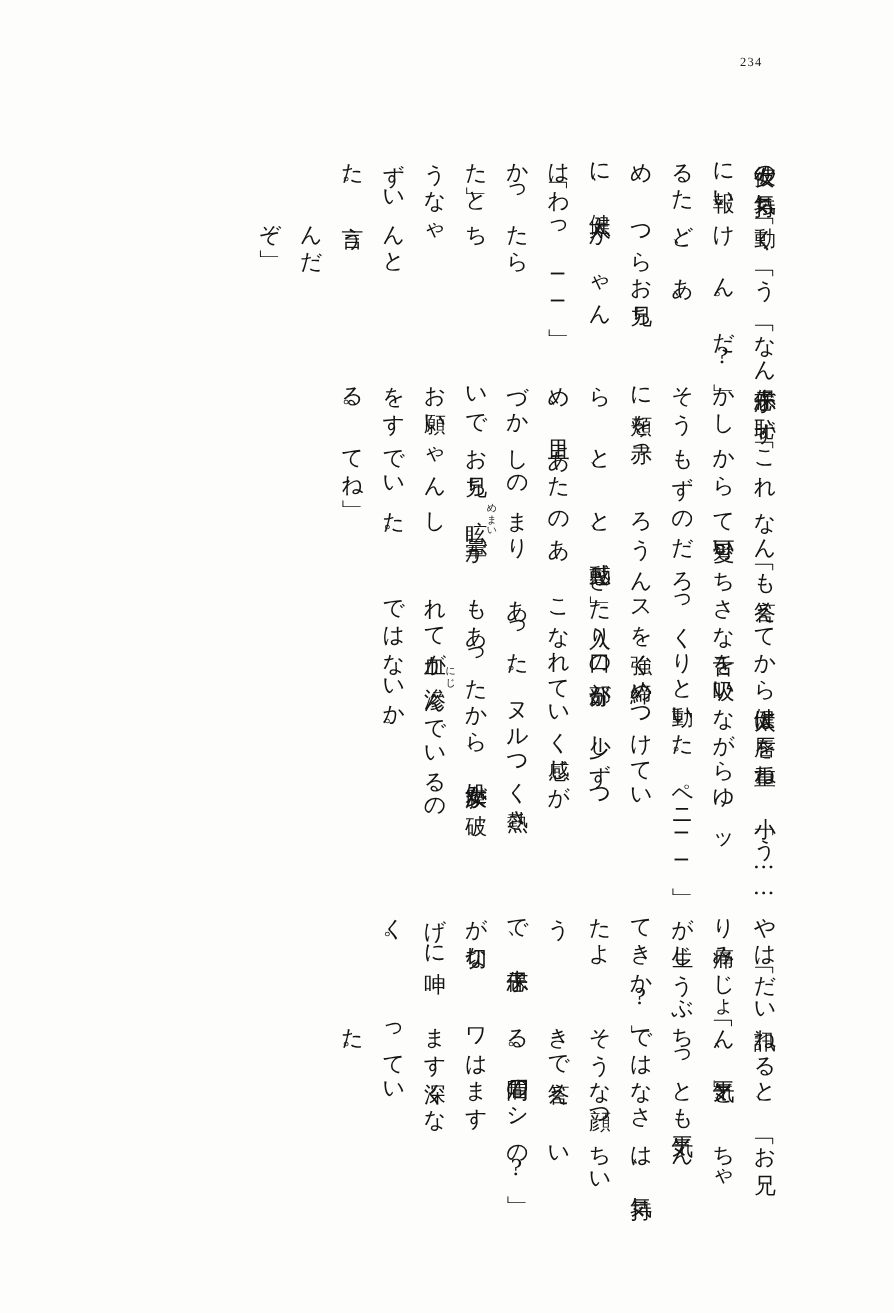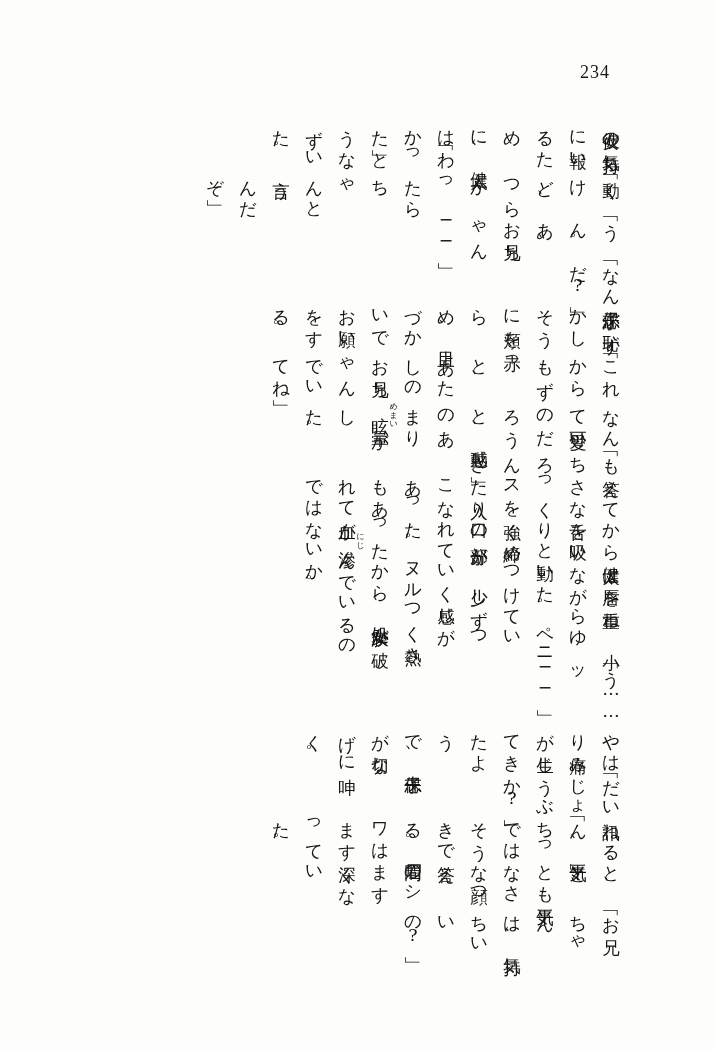--- a/index.html
+++ b/index.html
@@ -13,23 +13,23 @@
   }
   .page {
     position: relative;
     width: 715px;
     height: 1050px;
     background: #fdfdfc;
     overflow: hidden;
   }
   .page-number {
     position: absolute;
-    top: 62px;
+    top: 45px;
     right: 105px;
-    font-size: 18px;
+    font-size: 10px;
     letter-spacing: 1px;
     color: #1a1a1a;
     font-family: "Liberation Serif", serif;
   }
   .body-text {
     position: absolute;
     top: 118px;
     right: 88px;
     height: 830px;
     width: 540px;

